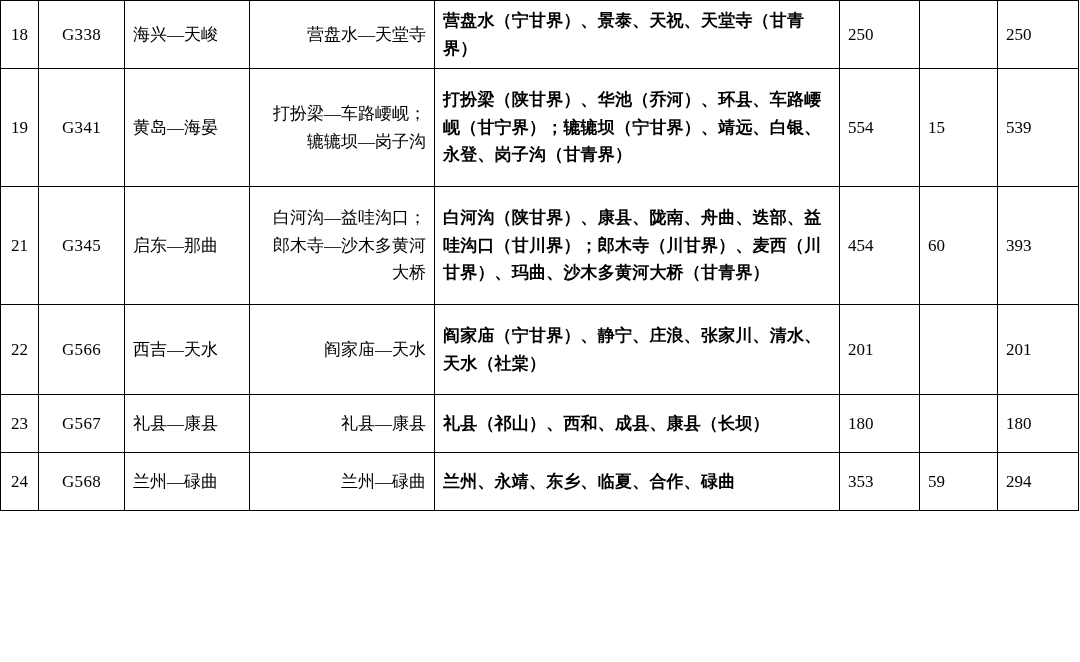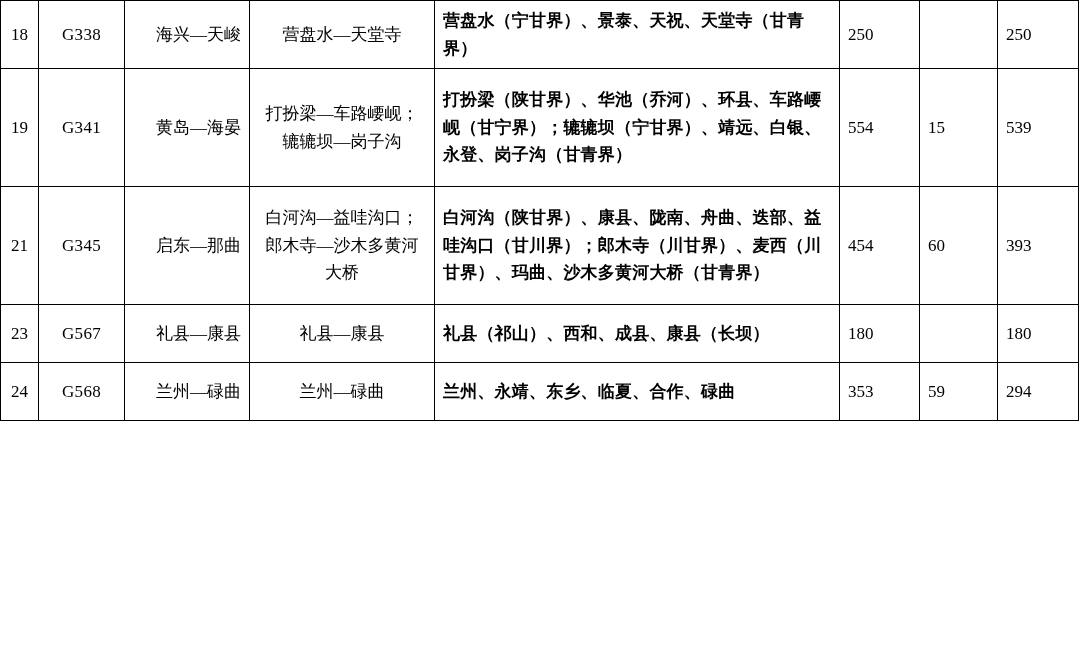--- a/index.html
+++ b/index.html
@@ -40,28 +40,28 @@
   col.c-code     { width: 86px; }
   col.c-name     { width: 125px; }
   col.c-segment  { width: 185px; }
   col.c-pass     { width: 405px; }
   col.c-total    { width: 80px; }
   col.c-built    { width: 78px; }
   col.c-remain   { width: 81px; }
 
   td.index  { text-align: center; font-size: 16.5px; }
   td.code   { text-align: center; font-size: 17px; letter-spacing: 0.3px; }
-  td.name   { text-align: right; }
+  td.name   { text-align: left; }
   td.segment{ text-align: center; }
   td.pass   { text-align: left; font-weight: bold; }
   td.num    { text-align: left; font-size: 17px; }
 
   .seg-lines {
     display: block;
-    text-align: center;
+    text-align: right;
   }
   .pass-text {
     display: block;
     text-align: left;
     letter-spacing: 0.2px;
   }
   .nowrap-center { white-space: nowrap; }
 </style>
 </head>
 <body>
@@ -114,20 +114,34 @@
         <td class="segment">
             <span class="seg-lines">白河沟—益哇沟口；<br>郎木寺—沙木多黄河大桥</span>
           </td>
         <td class="pass">
             <span class="pass-text">白河沟（陕甘界）、康县、陇南、舟曲、迭部、益哇沟口（甘川界）；郎木寺（川甘界）、麦西（川甘界）、玛曲、沙木多黄河大桥（甘青界）</span>
           </td>
         <td class="num">454</td>
         <td class="num">60</td>
         <td class="num">393</td>
       </tr>
+      <tr style="height:90px;">
+        <td class="index">22</td>
+        <td class="code">G566</td>
+        <td class="name">西吉—天水</td>
+        <td class="segment">
+            <span class="seg-lines">阎家庙—天水</span>
+          </td>
+        <td class="pass">
+            <span class="pass-text">阎家庙（宁甘界）、静宁、庄浪、张家川、清水、天水（社棠）</span>
+          </td>
+        <td class="num">201</td>
+        <td class="num"></td>
+        <td class="num">201</td>
+      </tr>
       <tr style="height:58px;">
         <td class="index">23</td>
         <td class="code">G567</td>
         <td class="name">礼县—康县</td>
         <td class="segment">
             <span class="seg-lines">礼县—康县</span>
           </td>
         <td class="pass">
             <span class="pass-text">礼县（祁山）、西和、成县、康县（长坝）</span>
           </td>

